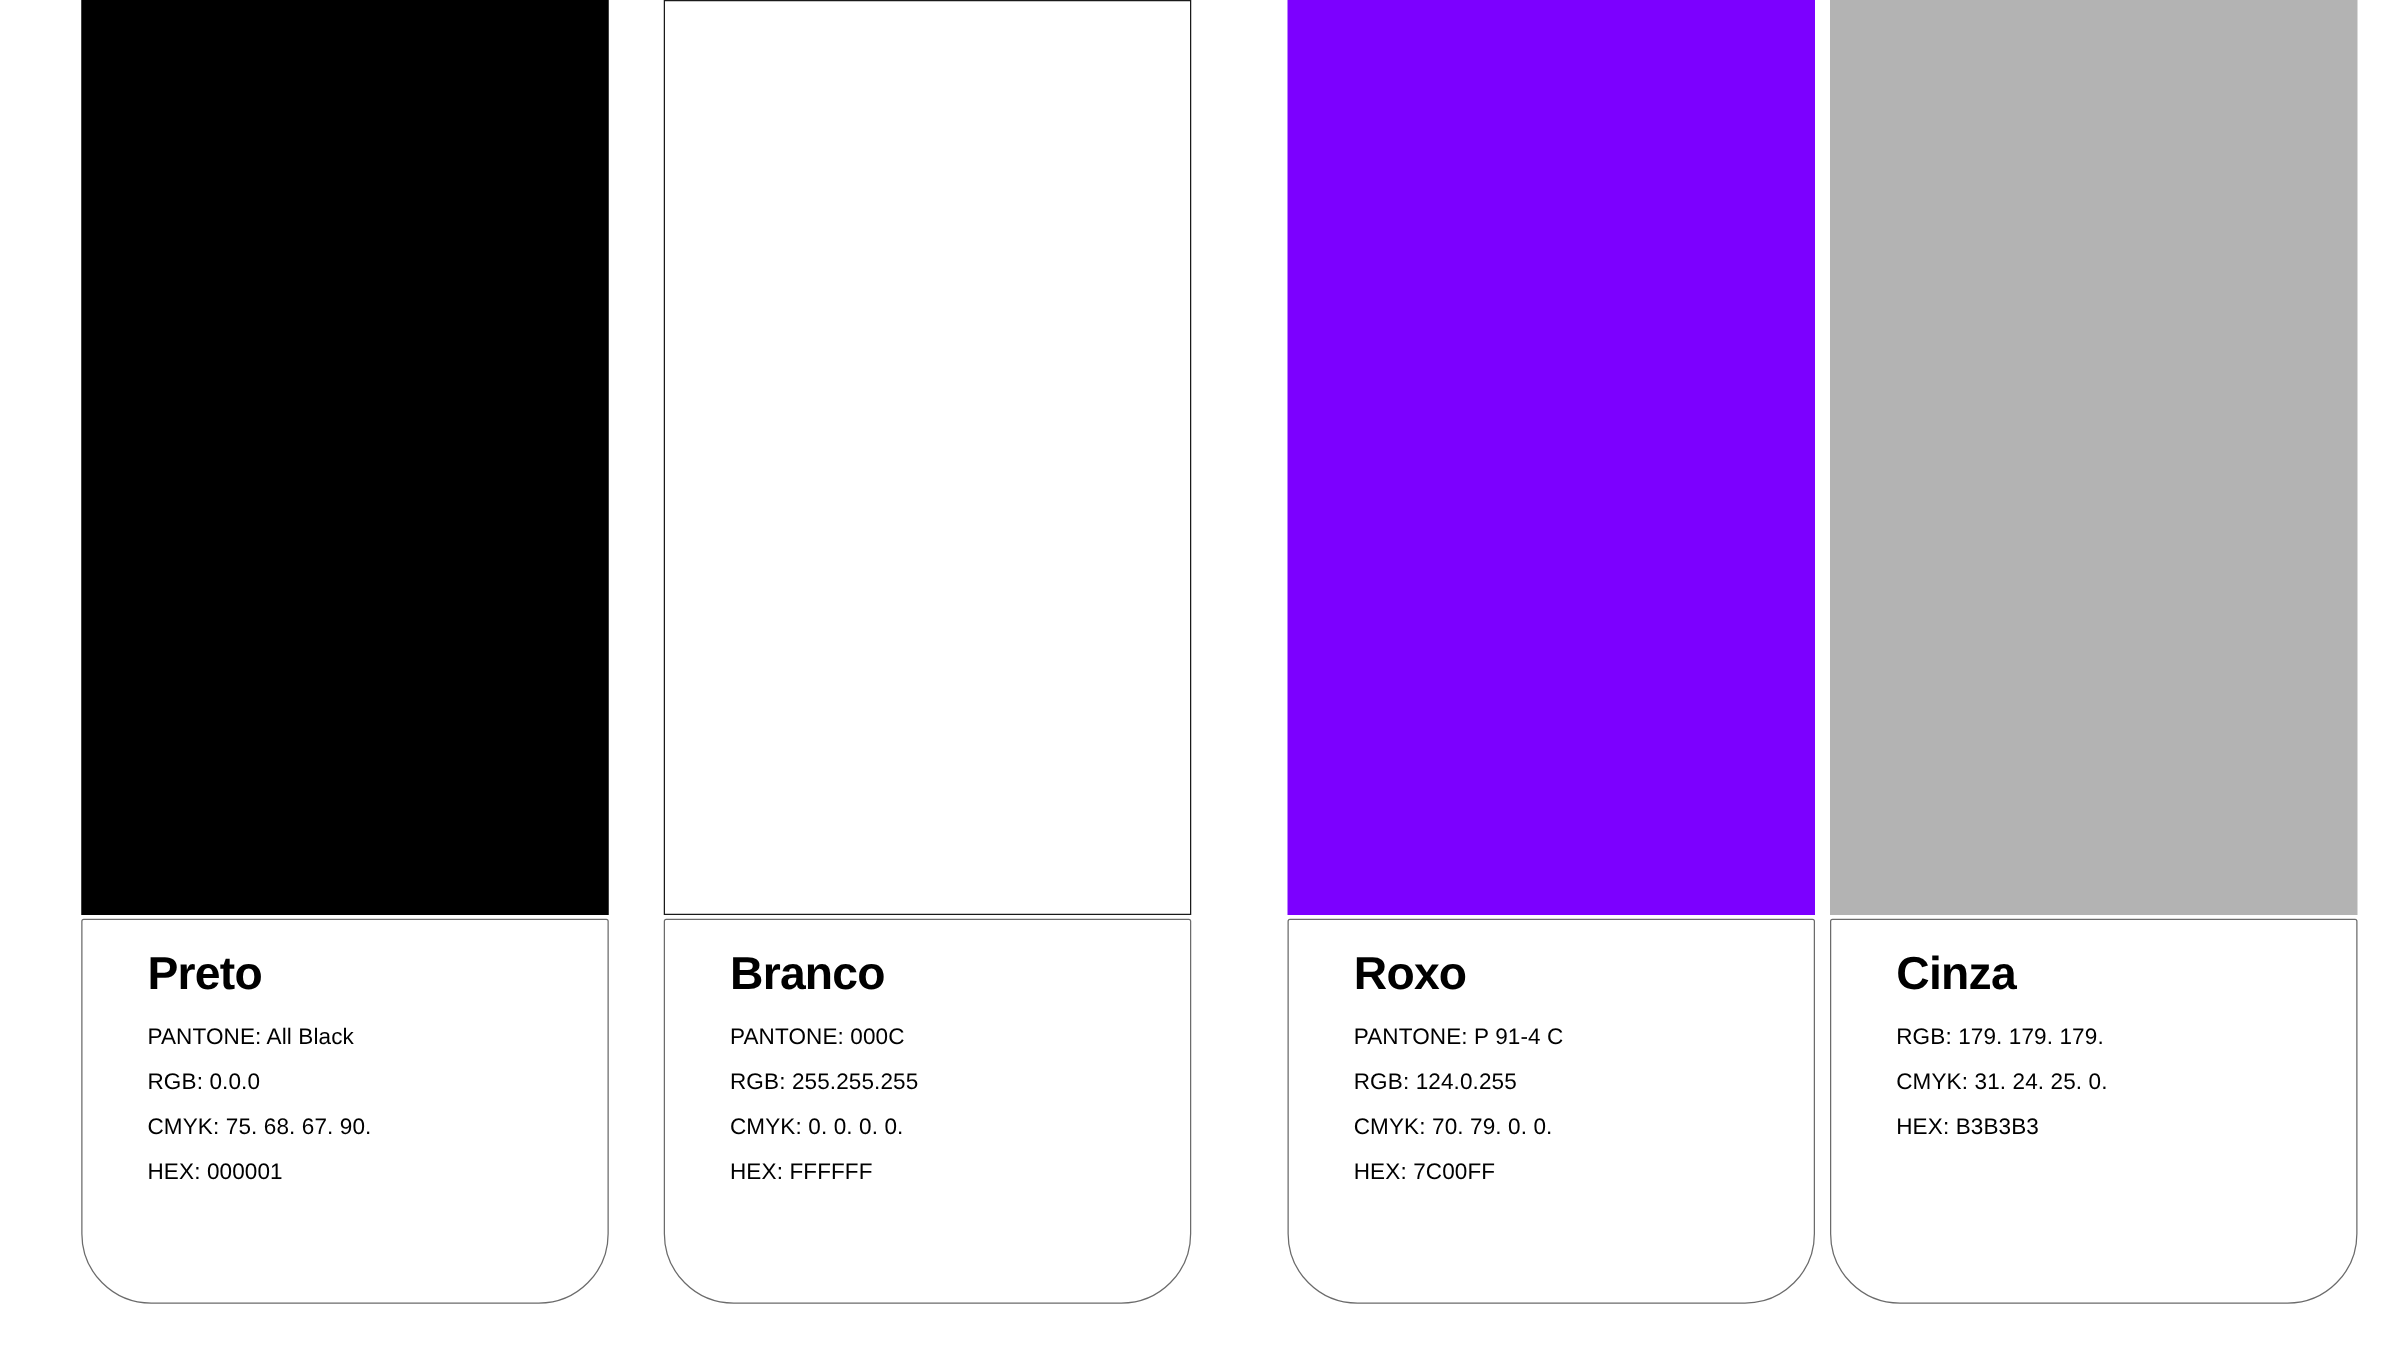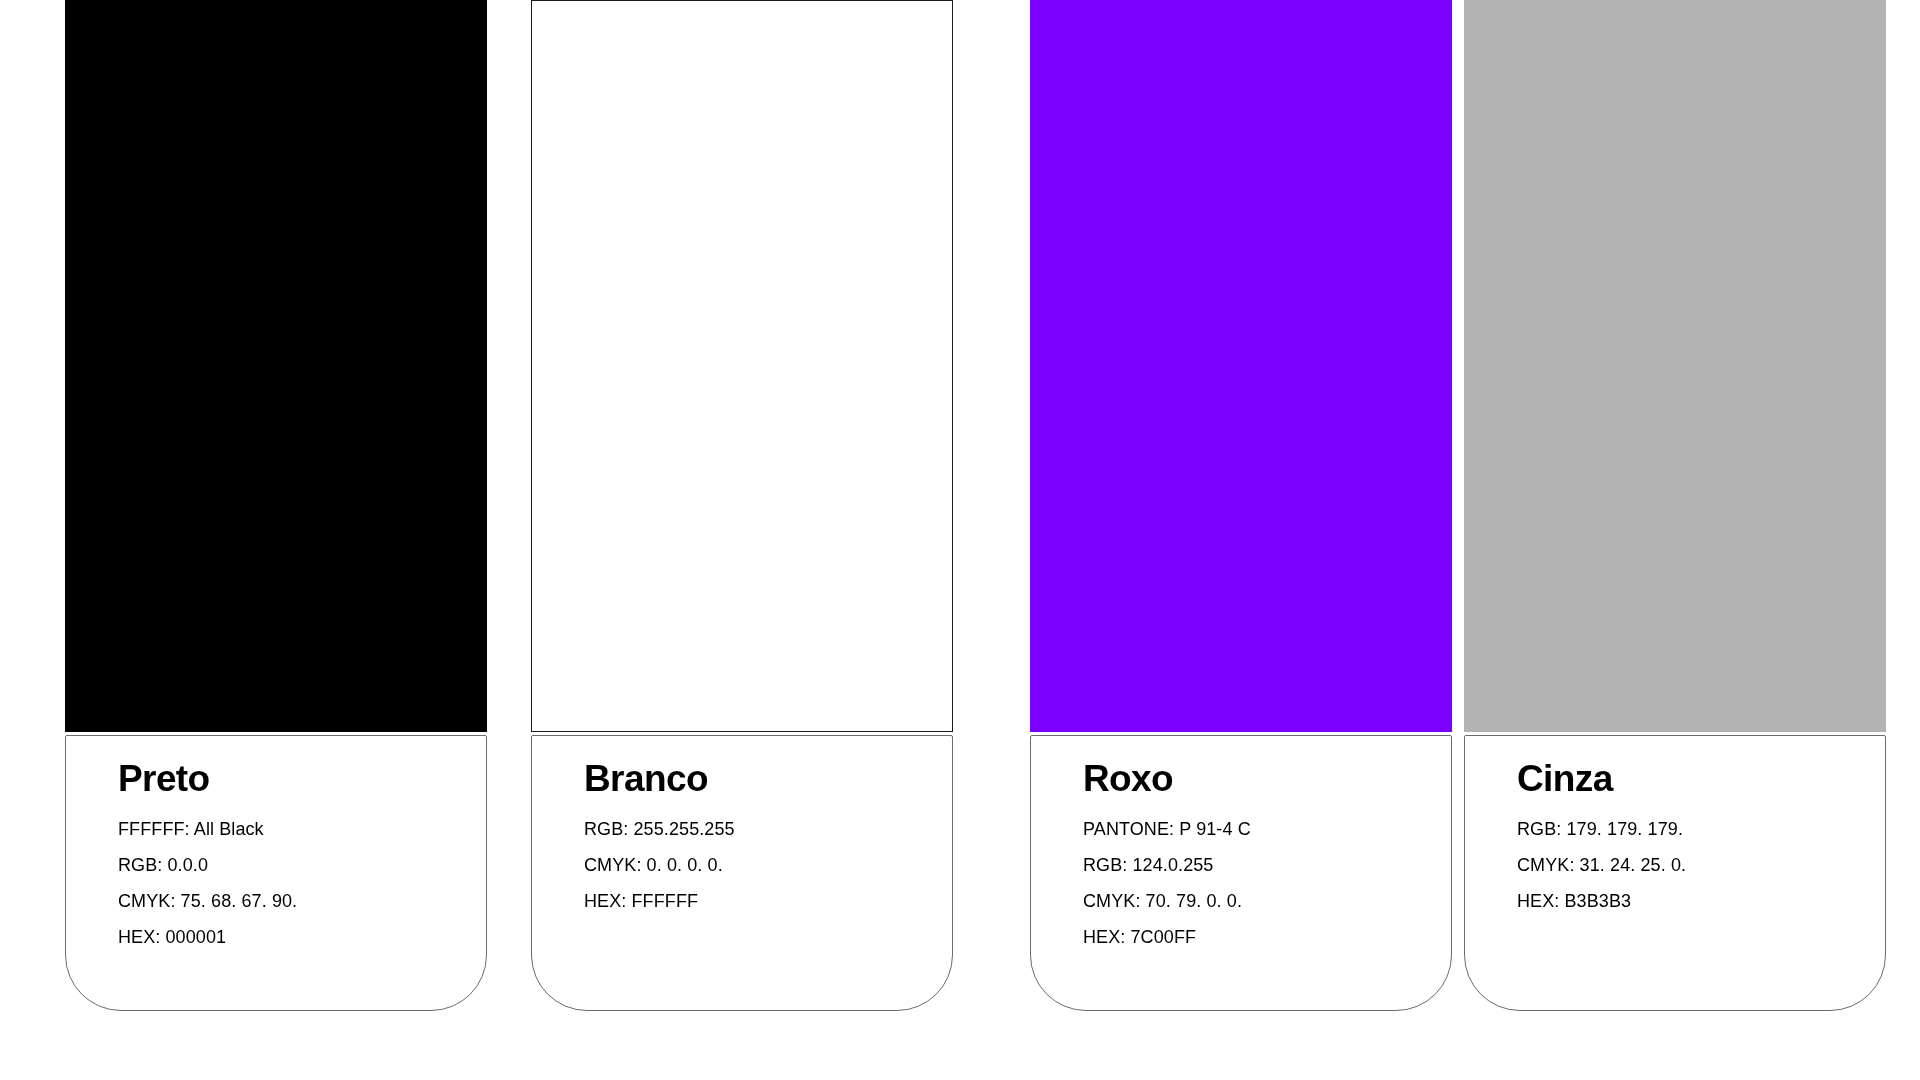--- a/index.html
+++ b/index.html
@@ -30,21 +30,21 @@
   }
   .swatch.bordered {
     border:1.5px solid #1a1a1a;
   }
   
   .card {
     position:absolute;
     top:735px;
     left:0;
     width:100%;
-    height:276px;
+    height:308px;
     background:#ffffff;
     border:1px solid #6b6b6b;
     border-top-left-radius:2px;
     border-top-right-radius:2px;
     border-bottom-left-radius:56px;
     border-bottom-right-radius:56px;
   }
   .card-inner {
     position:absolute;
     left:52px;
@@ -86,35 +86,36 @@
 <body>
 
 <div class="board">
 
   <div class="column" id="col-1">
     <div class="swatch" style="background: rgb(0, 0, 0);"></div>
     <div class="card">
       <div class="card-inner">
         <div class="card-title">Preto</div>
         <ul class="spec-list">
-          <li class="spec">FFFFFF: All Black</li>
+          <li class="spec">PANTONE: All Black</li>
           <li class="spec">RGB: 0.0.0</li>
           <li class="spec">CMYK: 75. 68. 67. 90.</li>
           <li class="spec">HEX: 000001</li>
         </ul>
       </div>
     </div>
   </div>
 
   <div class="column" id="col-2">
     <div class="swatch bordered" style="background: rgb(255, 255, 255);"></div>
     <div class="card">
       <div class="card-inner">
         <div class="card-title">Branco</div>
         <ul class="spec-list">
+          <li class="spec">PANTONE: 000C</li>
           <li class="spec">RGB: 255.255.255</li>
           <li class="spec">CMYK: 0. 0. 0. 0.</li>
           <li class="spec">HEX: FFFFFF</li>
         </ul>
       </div>
     </div>
   </div>
 
   <div class="column" id="col-3">
     <div class="swatch" style="background: rgb(124, 0, 255);"></div>

